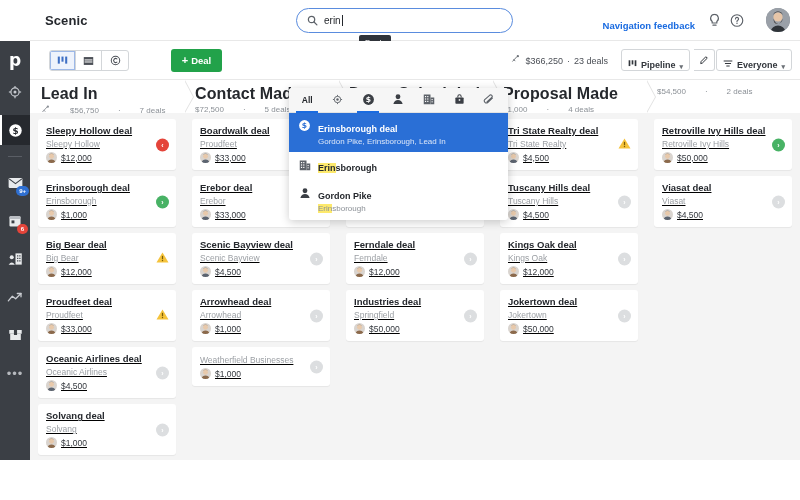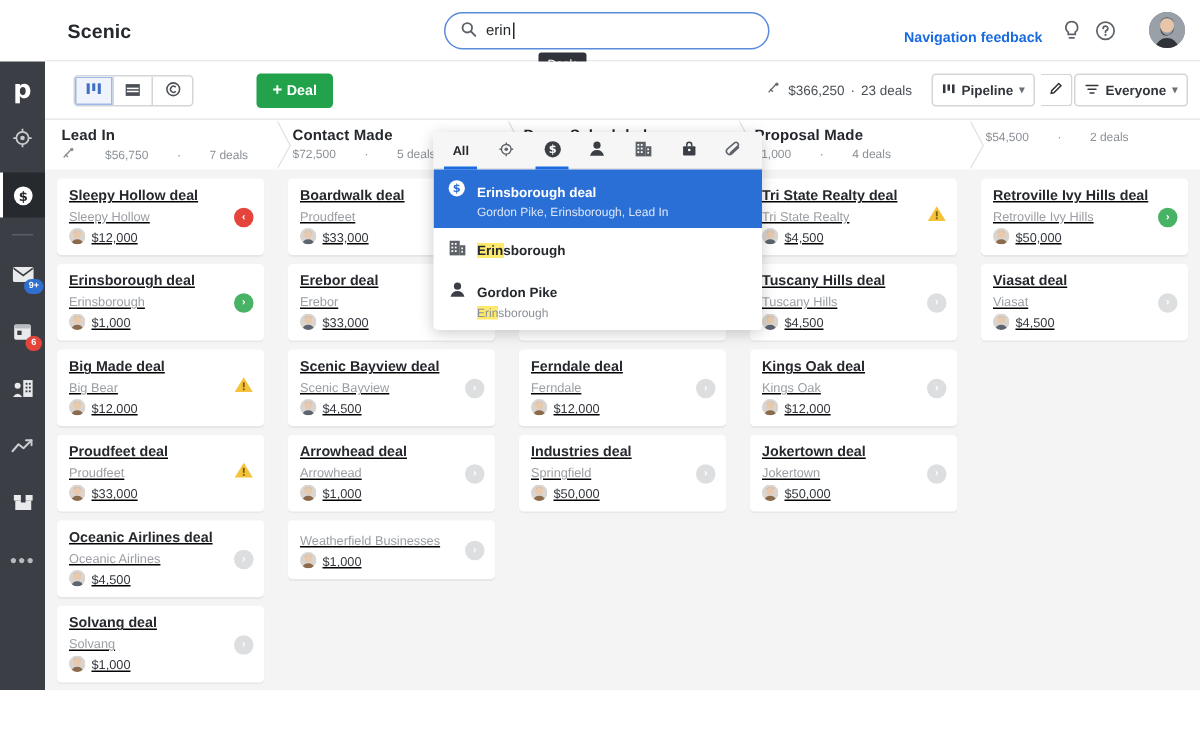--- a/index.html
+++ b/index.html
@@ -79,21 +79,21 @@
   .vg-btn:last-child { border-right:none; }
   .vg-btn.active { background:#eef3fc; box-shadow: inset 0 0 0 1px #9cb8e8; }
   .deal-btn { position:absolute; left:141px; top:8px; width:51px; height:23px;
               background:#22a24a; border-radius:3px; color:#fff; font-size:9.5px;
               font-weight:700; display:flex; align-items:center; justify-content:center; gap:3px; }
   .deal-btn .pl { font-size:11px; font-weight:700; line-height:1; }
 
   .tb-summary { position:absolute; right:192px; top:50%; transform:translateY(-50%);
                 display:flex; align-items:center; gap:4px; font-size:9px; color:#4b4f56; }
   .tb-select { position:absolute; top:8px; height:22px; border:1px solid #d3d6d9;
-               border-radius:3px; background:#fff; display:flex; align-items:center;
+               border-radius:3px; background:#fff; display:flex; align-items:flex-end;
                gap:4px; padding:0 6px; font-size:9px; color:#32363c; font-weight:600; }
   .tb-sel-pipeline { right:110px; }
   .tb-edit { position:absolute; right:85px; top:8px; width:21px; height:22px;
              border:1px solid #d3d6d9; border-left:none; border-radius:0 3px 3px 0;
              background:#fff; display:flex; align-items:center; justify-content:center; }
   .tb-sel-everyone { right:8px; }
   .cv { font-size:7px; color:#6b7076; line-height:1; }
 
   
   .board { position:absolute; left:30px; top:80px; right:0; bottom:40px;
@@ -104,21 +104,21 @@
   .stage-hd::after{
     content:""; position:absolute; right:-9px; top:0; width:0; height:0;
     border-top:17px solid transparent; border-bottom:16px solid transparent;
     border-left:9px solid #fff; z-index:2;
   }
   .stage-hd::before{
     content:""; position:absolute; right:-10px; top:0; width:0; height:0;
     border-top:17px solid transparent; border-bottom:16px solid transparent;
     border-left:9px solid #e2e2e2; z-index:1;
   }
-  .stage-name { font-size:10px; font-weight:700; color:#25282d; letter-spacing:.1px; }
+  .stage-name { font-size:16px; font-weight:700; color:#25282d; letter-spacing:.1px; }
   .stage-meta { font-size:8px; color:#8b9096; margin-top:2px; display:flex;
                 align-items:center; gap:19px; }
 
   .cols { position:absolute; left:0; top:33px; right:0; bottom:0; display:flex;text-decoration:underline; }
   .col { flex:0 0 154px; padding:6px 8px 0 8px; }
   .card { background:#fff; border-radius:3px; padding:6px 8px 7px 8px; margin-bottom:6px;
           position:relative; box-shadow:0 1px 1px rgba(0,0,0,.06); }
   .card-title { font-size:9.5px; font-weight:700; color:#25282d; line-height:1.25;
                 padding-right:16px; }
   .card-org { font-size:8.5px; color:#9a9ea3; margin-top:2px; line-height:1.2; padding-right:16px;}
@@ -458,21 +458,21 @@
     <path d="M4.4 5.2 a3.7 3.7 0 0 1 7.2 0 q-1 -2.8 -3.6 -2.8 t-3.6 2.8z" fill="#8c6a4c"></path>
     <path d="M1.8 16 q1.6 -5 6.2 -5 t6.2 5z" fill="#8c6a4c"></path>
                 </svg></span>
           <span>$1,000</span>
        </div>
        <div class="card-badge">
               <span class="cb-circle cb-green">›</span>
             </div>
           </div>
           <div class="card">
-            <div class="card-title">Big Made deal</div>
+            <div class="card-title">Big Bear deal</div>
        <div class="card-org">Big Bear</div>
        <div class="card-val">
           <span class="card-av">
     <svg width="11" height="11" viewBox="0 0 16 16">
                   <rect width="16" height="16" fill="#d9d4cf"></rect>
     <circle cx="8" cy="6.2" r="3.6" fill="#e8c9ab"></circle>
     <path d="M4.4 5.2 a3.7 3.7 0 0 1 7.2 0 q-1 -2.8 -3.6 -2.8 t-3.6 2.8z" fill="#8c6a4c"></path>
     <path d="M1.8 16 q1.6 -5 6.2 -5 t6.2 5z" fill="#8c6a4c"></path>
                 </svg></span>
           <span>$12,000</span>

